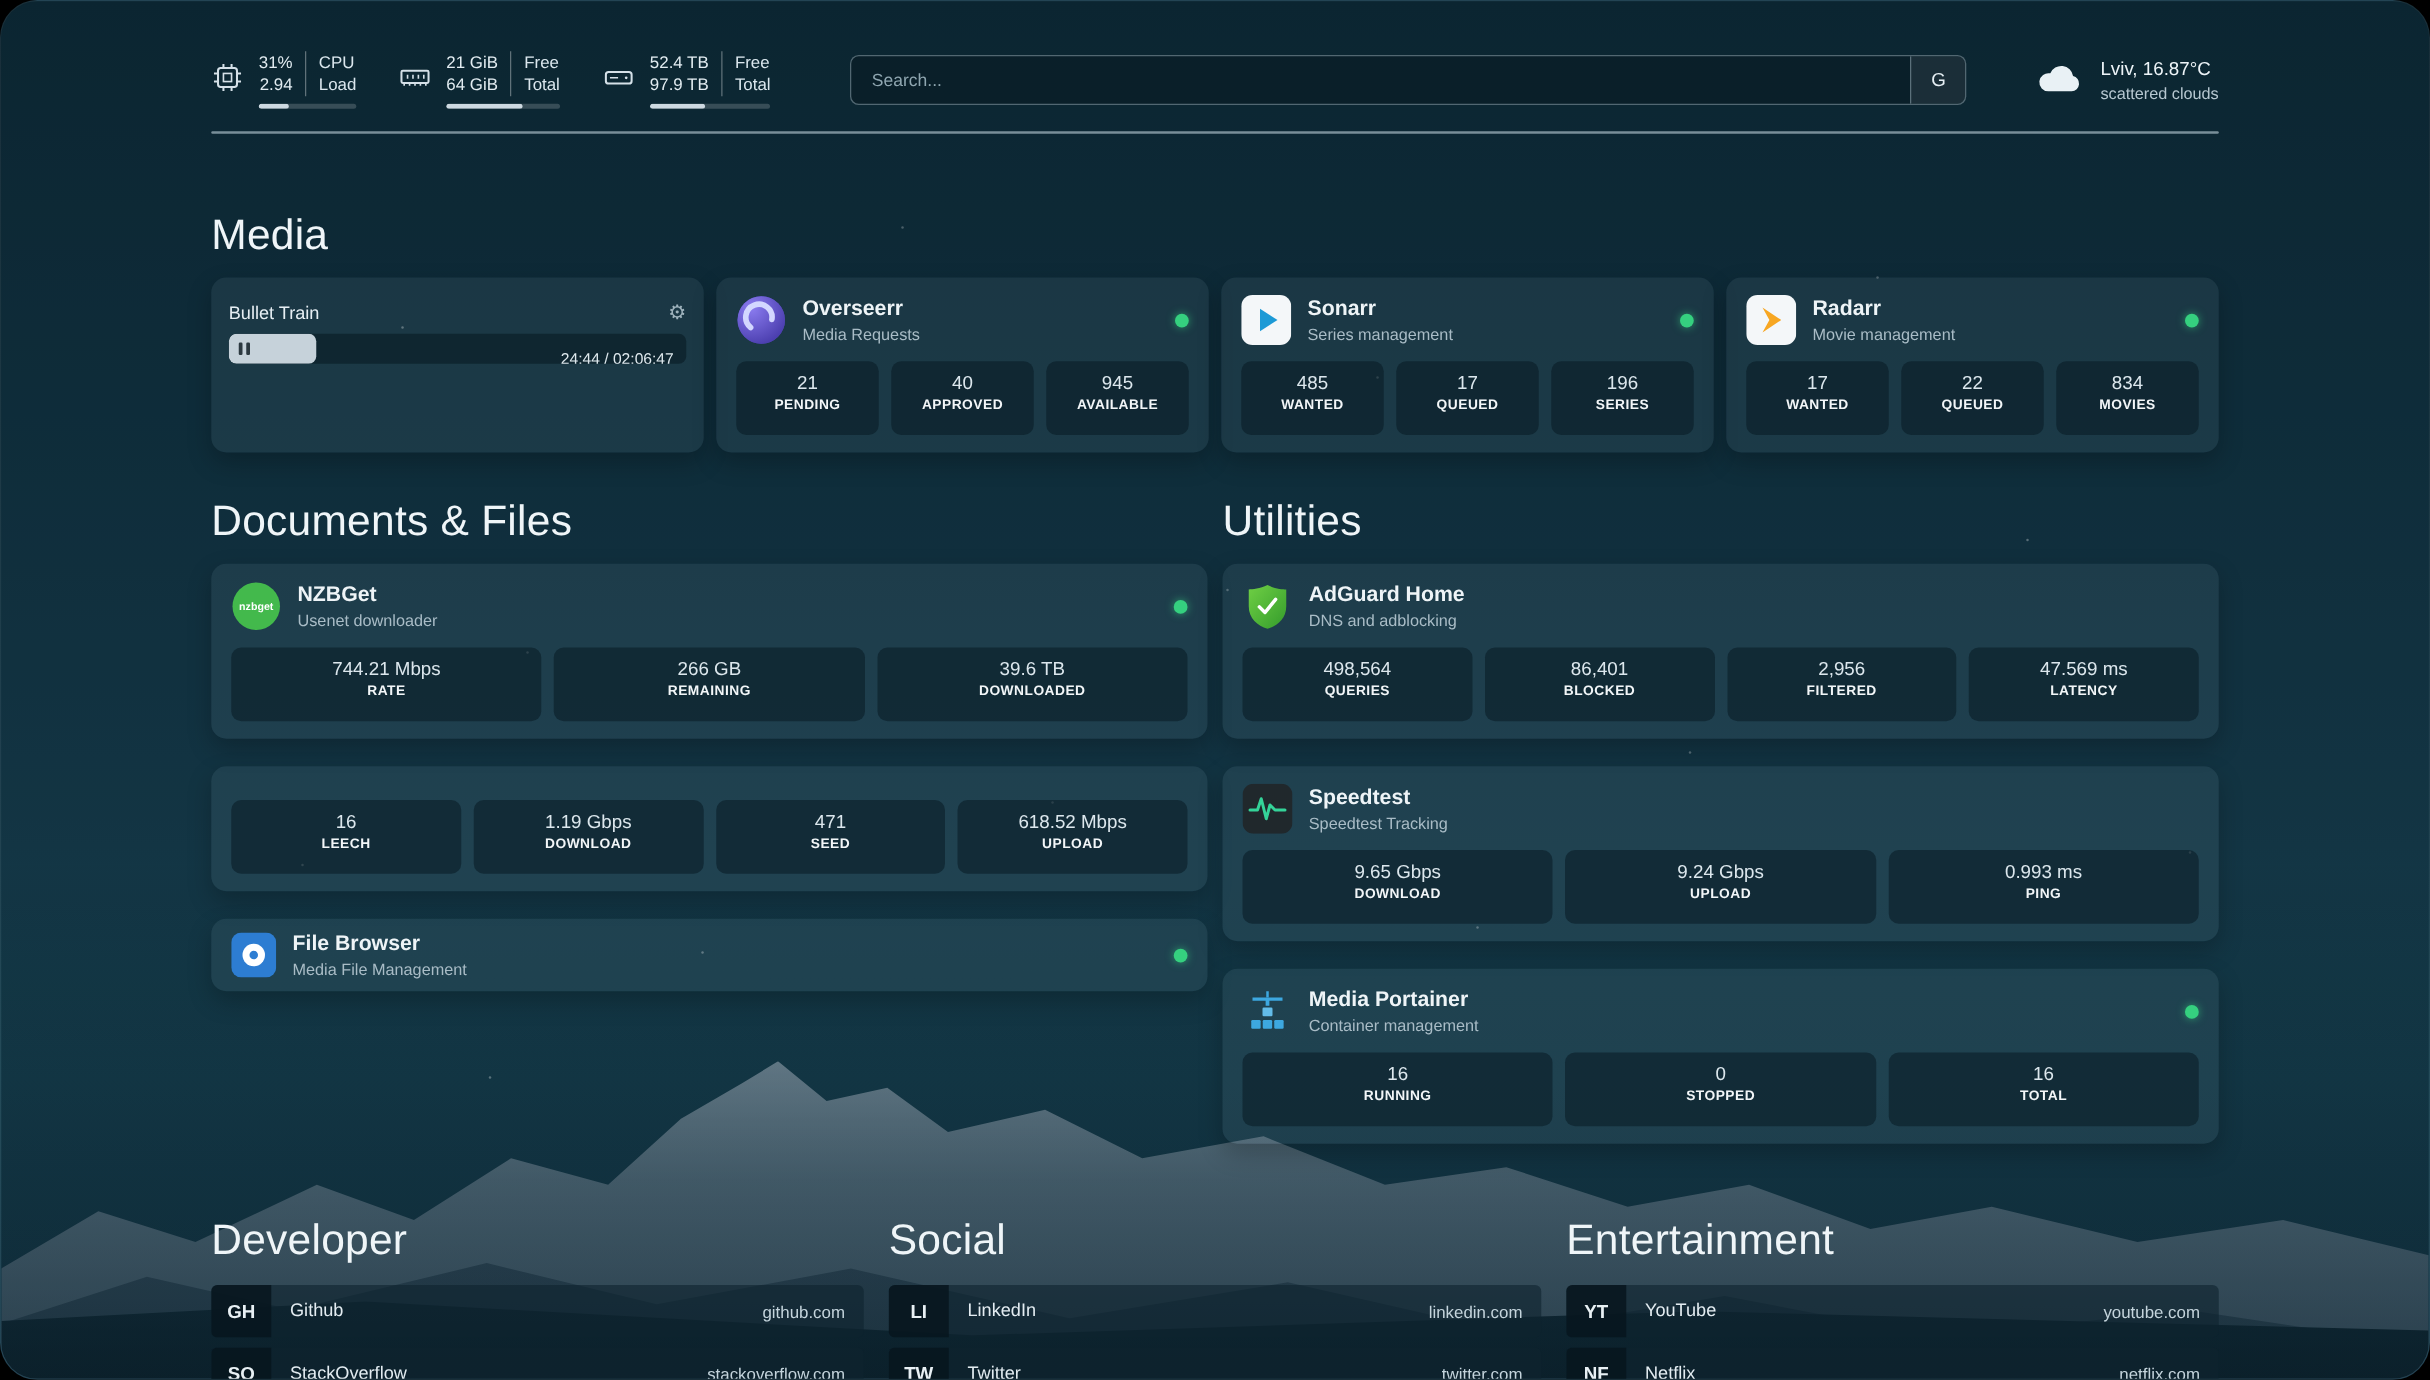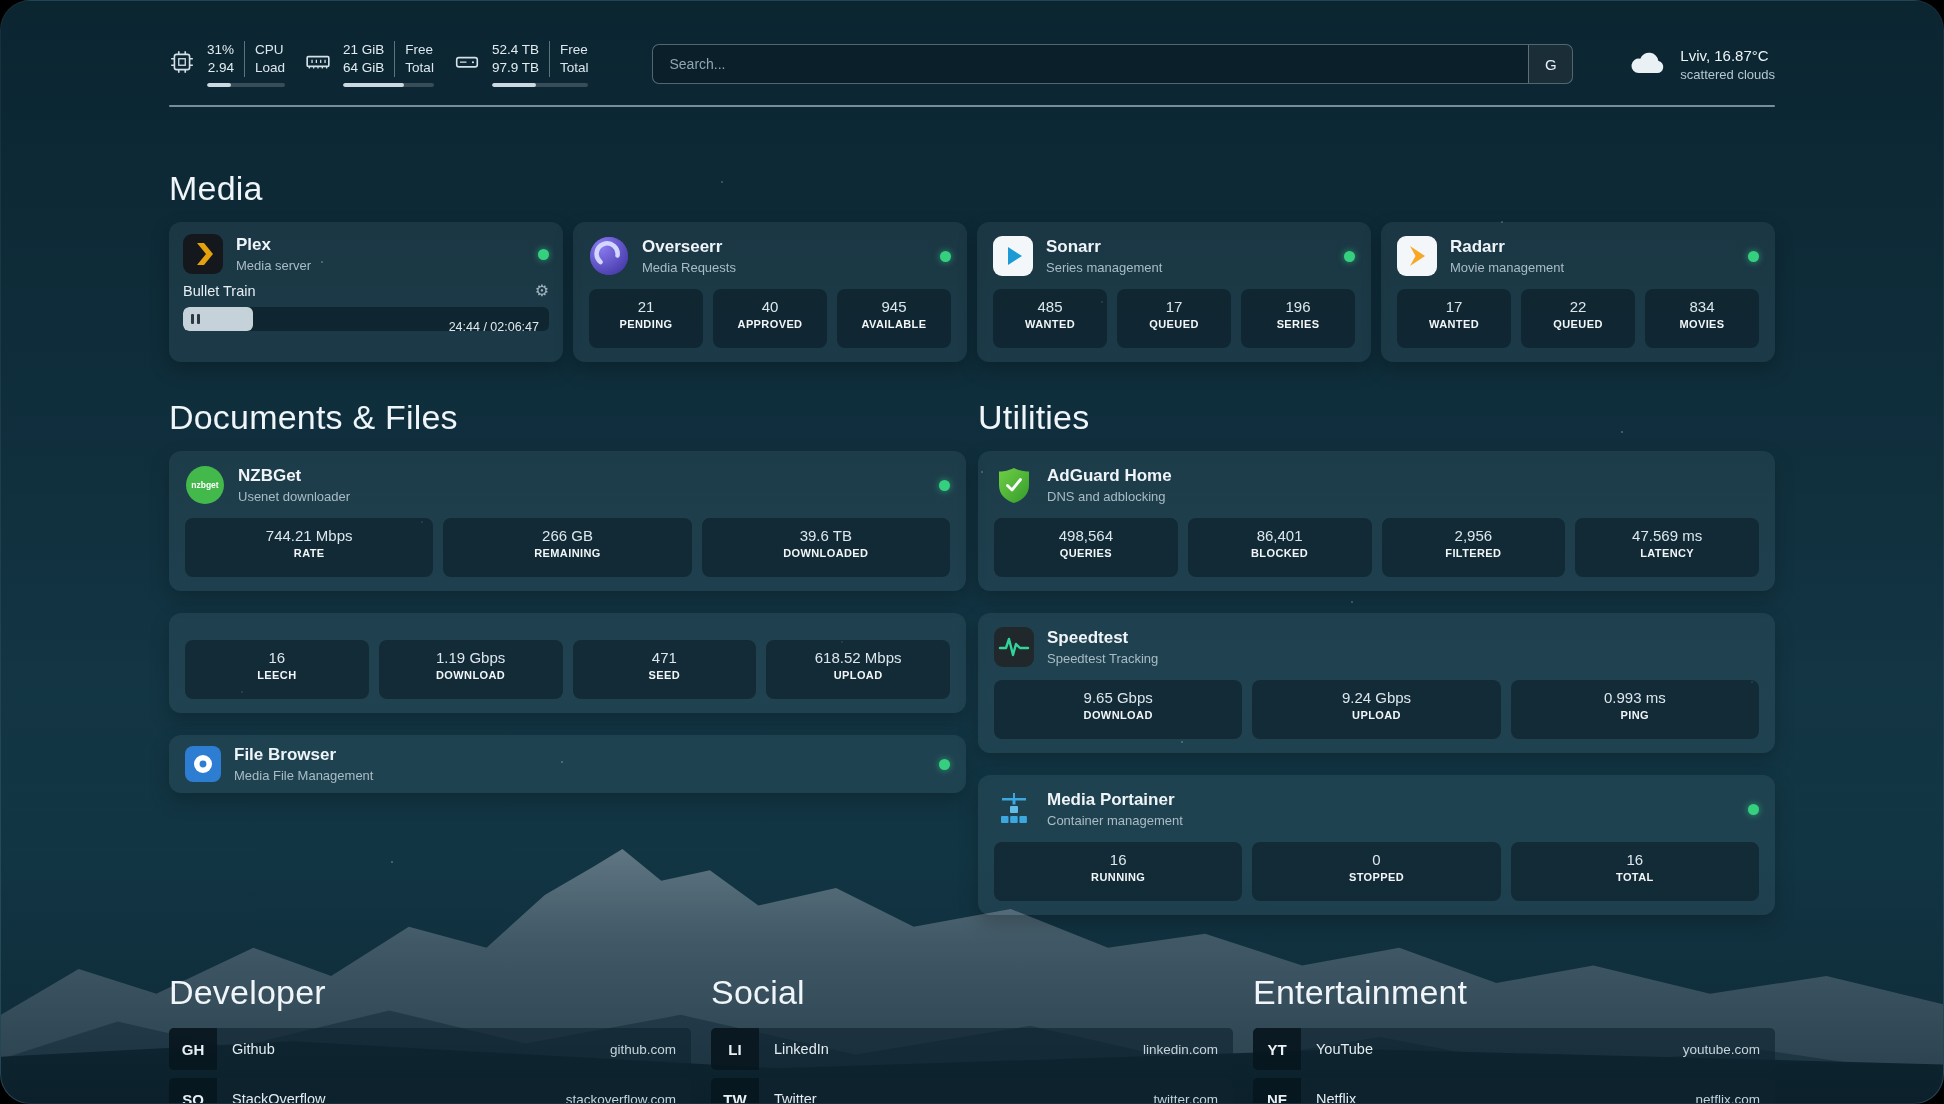--- a/index.html
+++ b/index.html
@@ -42,21 +42,21 @@
       420px 520px rgba(255,255,255,.28), 980px 470px rgba(255,255,255,.25),
       1620px 430px rgba(255,255,255,.3), 240px 690px rgba(255,255,255,.3),
       840px 640px rgba(255,255,255,.25), 1350px 600px rgba(255,255,255,.28),
       1750px 680px rgba(255,255,255,.25), 560px 760px rgba(255,255,255,.3),
       1180px 740px rgba(255,255,255,.28), 390px 860px rgba(255,255,255,.3);
   }
   
   .content { position:absolute; inset:0; padding:40px 168px 0 168px; }
   
   .topbar { display:flex; align-items:center; }
-  .hw-stats { display:flex; align-items:flex-start; gap:20px; }
+  .hw-stats { display:flex; align-items:flex-start; gap:34px; }
   .hw { display:flex; gap:12px; align-items:flex-start; }
   .hw-icon { margin-top:8px; flex:0 0 auto; }
   .hw-body { display:flex; flex-direction:column; }
   .hw-rows { display:flex; gap:10px; }
   .hw-vals { display:flex; flex-direction:column; align-items:flex-end; font-size:13.5px; line-height:18px; color:#e2ecf1; }
   .hw-labels { display:flex; flex-direction:column; font-size:13.5px; line-height:18px; color:#dbe7ee;
     border-left:1px solid rgba(255,255,255,0.35); padding-left:10px; }
   .hw-bar { margin-top:6px; height:4px; width:100%; border-radius:2px; background:rgba(255,255,255,0.18); overflow:hidden; }
   .hw-fill { height:100%; background:#cdd9e1; border-radius:2px; }
   .searchbox { flex:1; display:flex; align-items:stretch; height:40px; margin:0 56px 0 64px;
@@ -233,33 +233,20 @@
       </div>
     </div>
 
     <div class="divider"></div>
 
     <div class="section-media">
       <h2 class="section-title">Media</h2>
       <div class="media-grid">
 
         <div class="card plex">
-          <div class="card-head">
-            <span class="app-icon">
-              <svg width="40" height="40" viewBox="0 0 40 40">
-                <rect width="40" height="40" rx="9" fill="#14181c"></rect>
-                <path d="M14 9 h7 l9 11 -9 11 h-7 l9-11z" fill="#e5a00d"></path>
-              </svg>
-            </span>
-            <div class="card-titles">
-              <span class="card-name">Plex</span>
-              <span class="card-sub">Media server</span>
-            </div>
-            <span class="status-dot"></span>
-          </div>
           <div class="np-row">
             <span class="np-title">Bullet Train</span>
             <span class="gear">⚙</span>
           </div>
           <div class="np-bar">
             <div class="np-fill" style="width: 19%;">
               <span class="pause-bar"></span>
               <span class="pause-bar"></span>
             </div>
             <span class="np-time">24:44 / 02:06:47</span>

